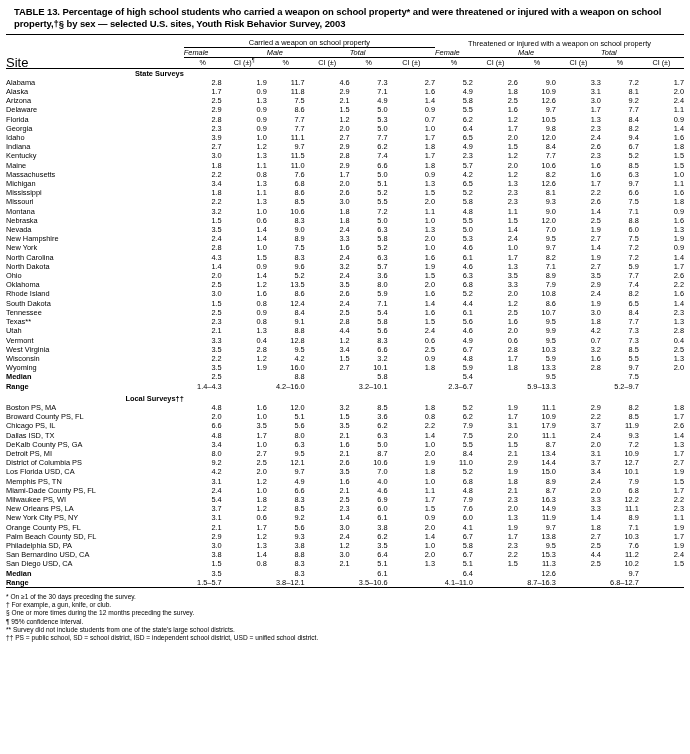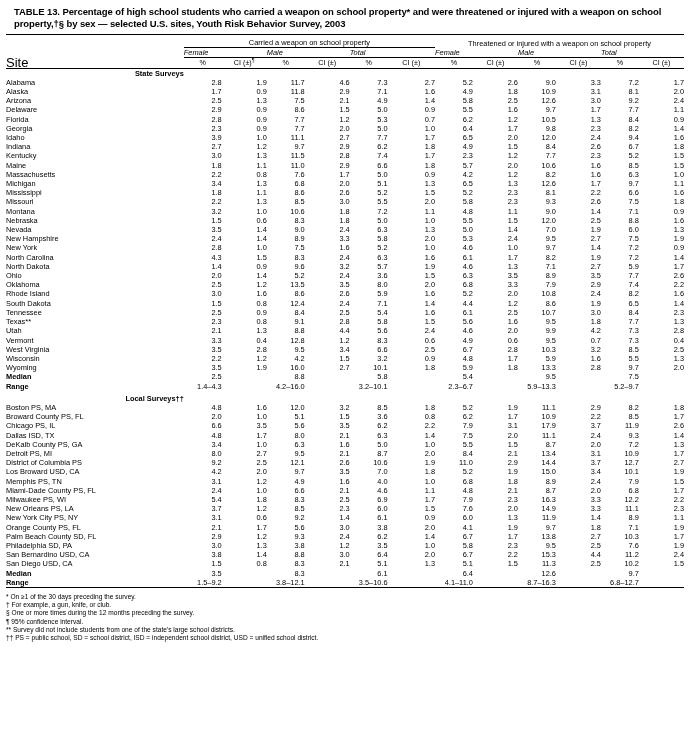--- a/index.html
+++ b/index.html
@@ -778,21 +778,21 @@
           <td class="num">10.6</td>
           <td class="ci">1.9</td>
           <td class="num">11.0</td>
           <td class="ci">2.9</td>
           <td class="num">14.4</td>
           <td class="ci">3.7</td>
           <td class="num">12.7</td>
           <td class="ci">2.7</td>
         </tr>
         <tr>
-          <td class="site">Los Broward USD, CA</td>
+          <td class="site">Los Florida USD, CA</td>
           <td class="num">4.2</td>
           <td class="ci">2.0</td>
           <td class="num">9.7</td>
           <td class="ci">3.5</td>
           <td class="num">7.0</td>
           <td class="ci">1.8</td>
           <td class="num">5.2</td>
           <td class="ci">1.9</td>
           <td class="num">15.0</td>
           <td class="ci">3.4</td>
@@ -959,21 +959,21 @@
           <td class="ci"></td>
           <td class="num">6.4</td>
           <td class="ci"></td>
           <td class="num">12.6</td>
           <td class="ci"></td>
           <td class="num">9.7</td>
           <td class="ci"></td>
         </tr>
         <tr>
           <td class="lbl">Range</td>
-          <td class="num">1.5–9.2</td>
+          <td class="num">1.5–5.7</td>
           <td class="ci"></td>
           <td class="num">3.8–12.1</td>
           <td class="ci"></td>
           <td class="num">3.5–10.6</td>
           <td class="ci"></td>
           <td class="num">4.1–11.0</td>
           <td class="ci"></td>
           <td class="num">8.7–16.3</td>
           <td class="ci"></td>
           <td class="num">6.8–12.7</td>

